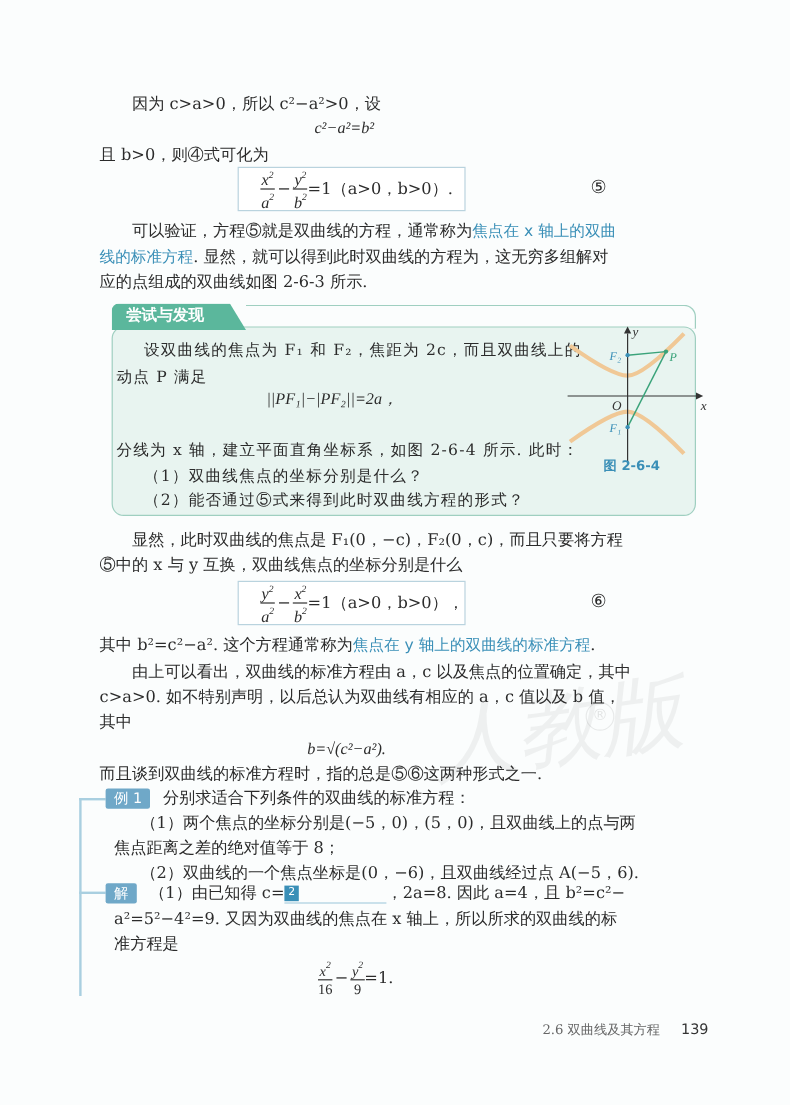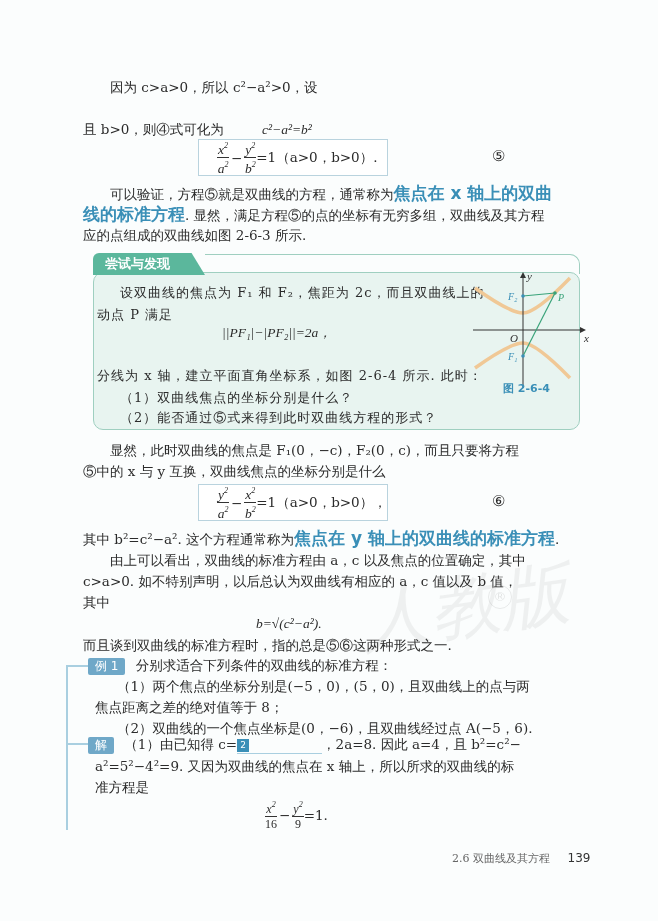--- a/index.html
+++ b/index.html
@@ -2,21 +2,21 @@
 <html><head>
 <meta charset="utf-8">
 <style>
   * { margin: 0; padding: 0; box-sizing: border-box; }
   html, body { width: 658px; height: 921px; background: #fbfdfd; overflow: hidden; }
   body { position: relative; font-family: "DejaVu Serif", "Liberation Serif", serif; color: #2b2b2b; font-size: 13.5px; }
   .page { position: absolute; left: 0; top: 0; width: 658px; height: 921px; }
   .line { position: absolute; left: 83px; white-space: nowrap; line-height: 20px; }
   .indent { padding-left: 27px; }
   .it { font-style: italic; font-family: "Liberation Serif", "DejaVu Serif", serif; }
-  .hl { color: #3a8fb7; font-weight: bold; font-family: "DejaVu Sans", "Liberation Sans", sans-serif; font-size: 17px; text-align: right; }
+  .hl { color: #3a8fb7; font-weight: normal; font-family: "DejaVu Sans", "Liberation Sans", sans-serif; font-size: 13px; text-align: right; }
   .center { position: absolute; white-space: nowrap; line-height: 20px; }
   sup { font-size: 8px; vertical-align: 6px; }
   .frac { display: inline-flex; flex-direction: column; align-items: center; vertical-align: middle; line-height: 14px; font-style: italic; font-family: "Liberation Serif", serif; }
   .frac .num { border-bottom: 1px solid #333; padding: 0 1px; }
   .eqbox { position: absolute; border: 1.5px solid #b9d3de; background: #fff; display: flex; align-items: center; padding-left: 18px; white-space: nowrap; }
   .eqnum { position: absolute; font-size: 15px; }
   .try-box { position: absolute; left: 93px; top: 272px; width: 487px; height: 158px; border: 1.5px solid #9fcfc0; border-radius: 10px; background: #e8f4f0; }
   .try-tab { position: absolute; left: 93px; top: 253px; height: 22px; width: 112px; background: #5bb79c; color: #fff; font-family: "DejaVu Sans", sans-serif; font-weight: bold; font-size: 13px; padding-left: 12px; line-height: 22px; border-radius: 6px 0 0 0; clip-path: polygon(0 0, 88% 0, 100% 100%, 0 100%); }
   .try-tab-line { position: absolute; left: 205px; top: 254px; width: 375px; height: 20px; border-top: 1.5px solid #9fcfc0; border-right: 1.5px solid #9fcfc0; border-radius: 0 10px 0 0; }
   .kai { font-family: "DejaVu Serif", serif; letter-spacing: 1px; }
@@ -34,42 +34,42 @@
 </style>
 </head>
 <body>
 
 <div class="page">
 
   <div class="watermark">人教版</div>
   <div class="reg">®</div>
 
   <div class="line indent" style="top:77px;">因为 c&gt;a&gt;0，所以 c²−a²&gt;0，设</div>
-  <div class="center it" style="left:262px; top:97px;margin-top:23px;">c²−a²=b²</div>
+  <div class="center it" style="left:262px; top:97px;">c²−a²=b²</div>
   <div class="line" style="top:119px;">且 b&gt;0，则④式可化为</div>
 
   <div class="eqbox" style="left:198px; top:139px; width:190px; height:37px;">
     <span class="frac">
         <span class="num">x<sup>2</sup></span>
         <span>a<sup>2</sup></span>
       </span>
     <span style="margin:0 2px;">−</span>
     <span class="frac">
         <span class="num">y<sup>2</sup></span>
         <span>b<sup>2</sup></span>
       </span>
     <span>=1（a&gt;0，b&gt;0）.</span>
   </div>
   <div class="eqnum" style="left:492px; top:147px;">⑤</div>
 
   <div class="line indent" style="top:183px;">
     <span>可以验证，方程⑤就是双曲线的方程，通常称为</span><span class="hl">焦点在 x 轴上的双曲</span>
   </div>
   <div class="line" style="top:204px;">
-    <span class="hl">线的标准方程</span><span>. 显然，满足方程⑤的点的坐标有无穷多组，双曲线及其方程</span>
+    <span class="hl">线的标准方程</span><span>. 显然，就可以得到此时双曲线的方程为，这无穷多组解对</span>
   </div>
   <div class="line" style="top:225px;">应的点组成的双曲线如图 2-6-3 所示.</div>
 
   <div class="try-box"></div>
   <div class="try-tab-line"></div>
   <div class="try-tab">尝试与发现</div>
 
   <div class="line kai" style="left:120px; top:283px; font-size:13px;">设双曲线的焦点为 F₁ 和 F₂，焦距为 2c，而且双曲线上的</div>
   <div class="line kai" style="left:97px; top:305px; font-size:13px;">动点 P 满足</div>
   <div class="center it" style="left:222px; top:323px;">||PF₁|−|PF₂||=2a，</div>

